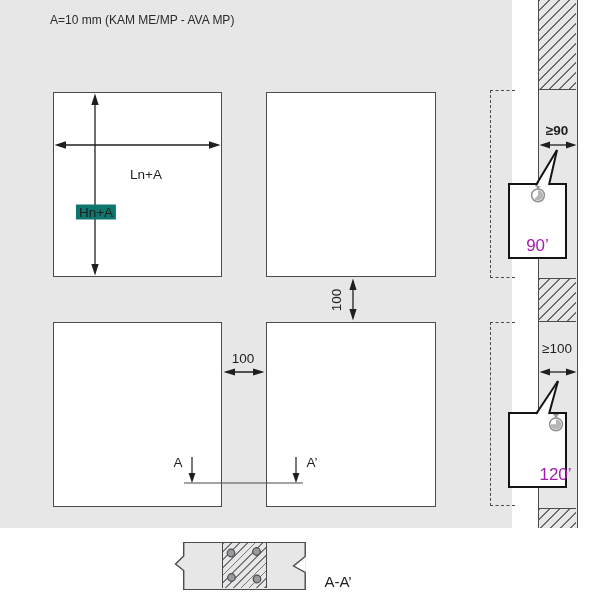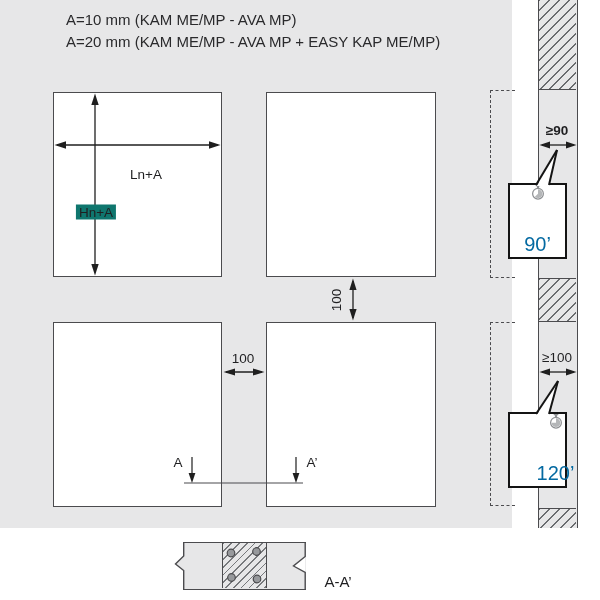--- a/index.html
+++ b/index.html
@@ -1,21 +1,21 @@
 <!DOCTYPE html>
 <html><head>
 <meta charset="utf-8">
 <style>
   html,body{margin:0;padding:0;background:#fff;}
   .canvas{position:relative;width:600px;height:600px;background:#ffffff;
           font-family:"Liberation Sans",sans-serif;color:#1f1f21;overflow:hidden;}
   .bg{position:absolute;left:0;top:0;width:512px;height:528px;background:#e7e7e8;}
 
   
-  .notes{position:absolute;left:66px;top:9px;font-size:15px;line-height:22px;color:#2a2a2c;}
+  .notes{position:absolute;left:50px;top:9px;font-size:12px;line-height:22px;color:#2a2a2c;}
 
   
   .panel{position:absolute;background:#fff;border:1.5px solid #4b4b4e;box-sizing:border-box;}
   #p-tl{left:53px;top:92px;width:169px;height:185px;}
   #p-tr{left:266px;top:92px;width:170px;height:185px;}
   #p-bl{left:53px;top:322px;width:169px;height:185px;}
   #p-br{left:266px;top:322px;width:170px;height:185px;}
 
   
   .wall{position:absolute;left:538px;top:0;width:40px;height:528px;background:#e7e7e8;
@@ -31,55 +31,54 @@
           border:1.6px dashed #4b4b4e;border-right:none;}
   #dash-upper{top:90px;height:188px;}
   #dash-lower{top:322px;height:184px;}
 
   
   .callout{position:absolute;left:508px;width:59px;height:76px;background:#fff;
            border:2.2px solid #141414;box-sizing:border-box;display:flex;flex-direction:column;
            align-items:center;justify-content:flex-end;padding-bottom:3px;}
   #callout-90{top:183px;}
   #callout-120{top:412px;padding-left:36px;}
-  .timer-value{font-size:20px;color:#0369a1;line-height:1;white-space:nowrap;margin-top:32px;}
+  .timer-value{font-size:17px;color:#a21caf;line-height:1;white-space:nowrap;margin-top:32px;}
   .callout svg{margin-bottom:1px;}
 
   
   .xsec{position:absolute;left:183px;top:542px;width:123px;height:48px;background:#e7e7e8;
         border-top:1.5px solid #4b4b4e;border-bottom:1.5px solid #4b4b4e;box-sizing:border-box;}
   .xsec-hatch{position:absolute;left:39px;top:0;width:45px;height:45px;box-sizing:border-box;
         border-left:1.4px solid #4b4b4e;border-right:1.4px solid #4b4b4e;
         background:repeating-linear-gradient(135deg,#77797c 0,#77797c 1.2px,transparent 1.2px,transparent 5.5px);}
 
   
   .dimlabel{position:absolute;font-size:13.5px;color:#1f1f21;white-space:nowrap;
             transform:translate(-50%,-50%);}
   #lbl-ln{left:146px;top:131px;margin-top:43px;}
   #lbl-hn{left:96px;top:212px;background:#0f766e;padding:0 3px;}
   #lbl-v100{left:336px;top:300px;transform:translate(-50%,-50%) rotate(-90deg);}
   #lbl-h100{left:243px;top:358px;}
   #lbl-ge90{left:557px;top:130px;font-weight:bold;}
-  #lbl-ge100{left:557px;top:357px;}
+  #lbl-ge100{left:557px;top:348px;}
   #lbl-a{left:178px;top:462px;}
   #lbl-aprime{left:312px;top:462px;}
   #lbl-aa{left:338px;top:581px;font-size:15px;}
 
   .overlay{position:absolute;left:0;top:0;width:600px;height:600px;pointer-events:none;}
 </style>
 </head>
 <body>
 
 <div class="canvas">
 
   <div class="bg"></div>
 
   <div class="notes">
     <div>A=10 mm (KAM ME/MP - AVA MP)</div>
-    <div>A=20 mm (KAM ME/MP - AVA MP + EASY KAP ME/MP)</div>
   </div>
 
   <div class="panel" id="p-tl"></div>
   <div class="panel" id="p-tr"></div>
   <div class="panel" id="p-bl"></div>
   <div class="panel" id="p-br"></div>
 
   <div class="wall">
     <div class="hatch" id="hatch-top"></div>
     <div class="hatch" id="hatch-mid"></div>

